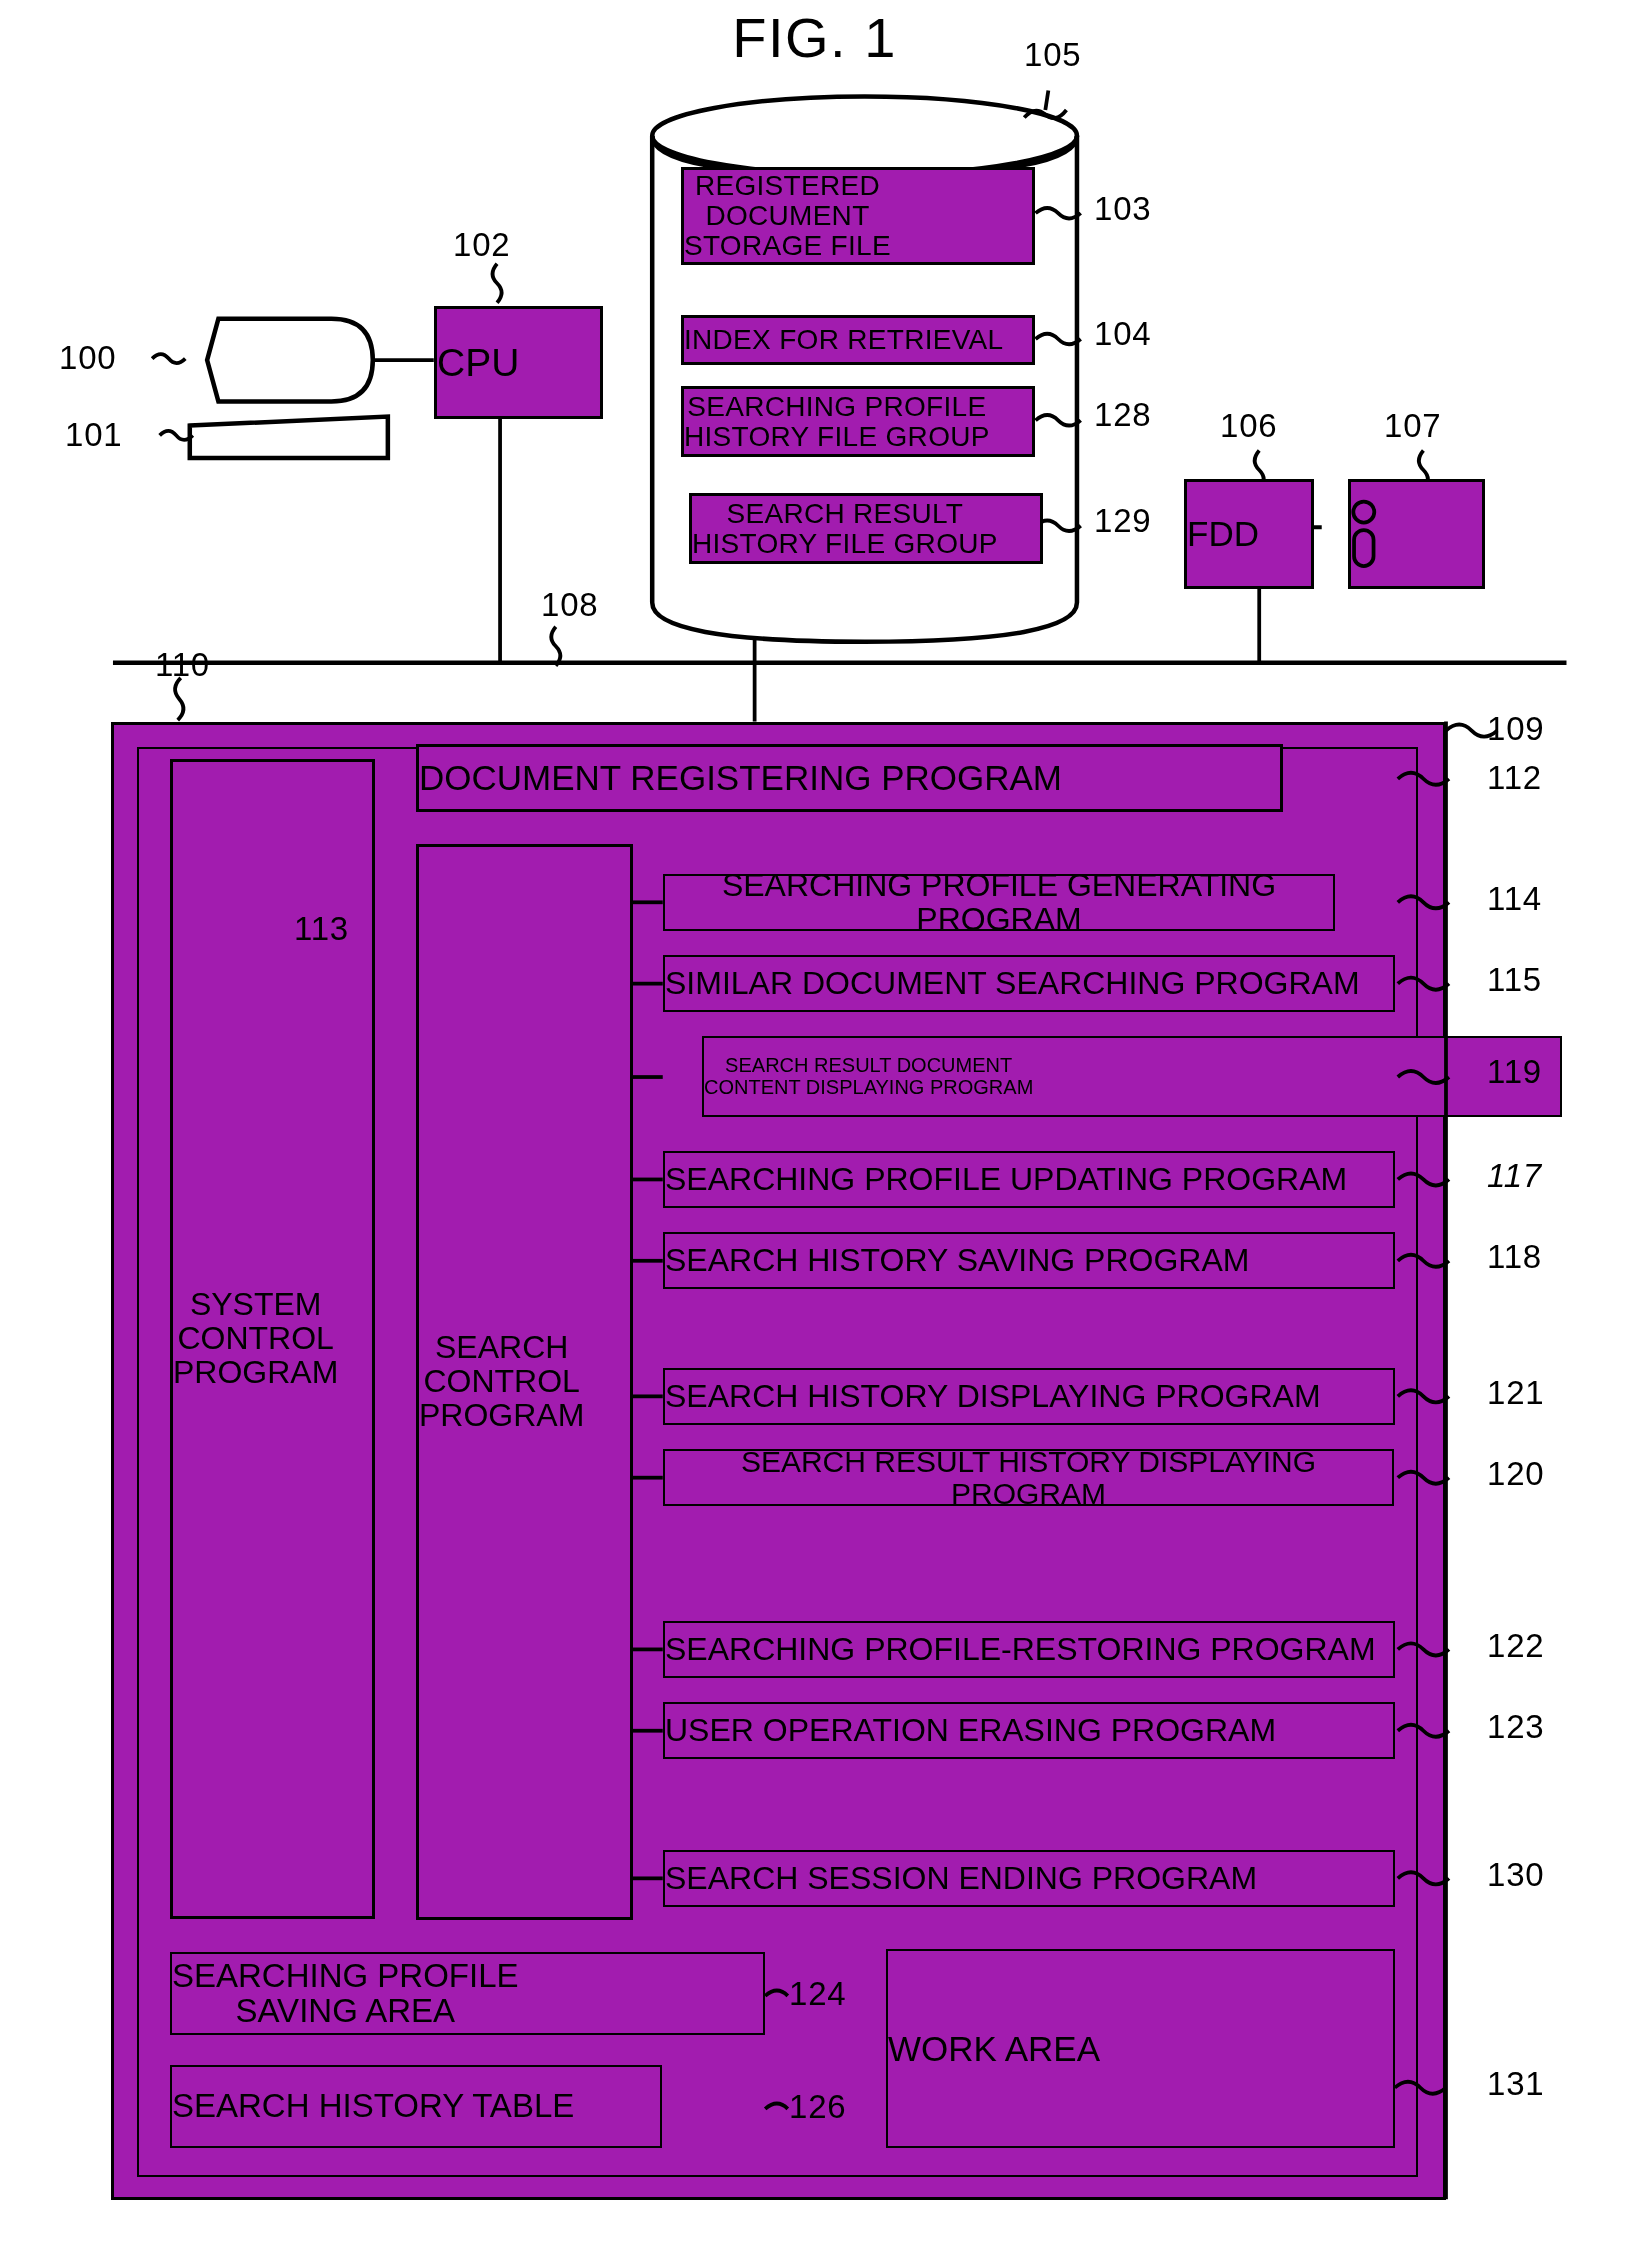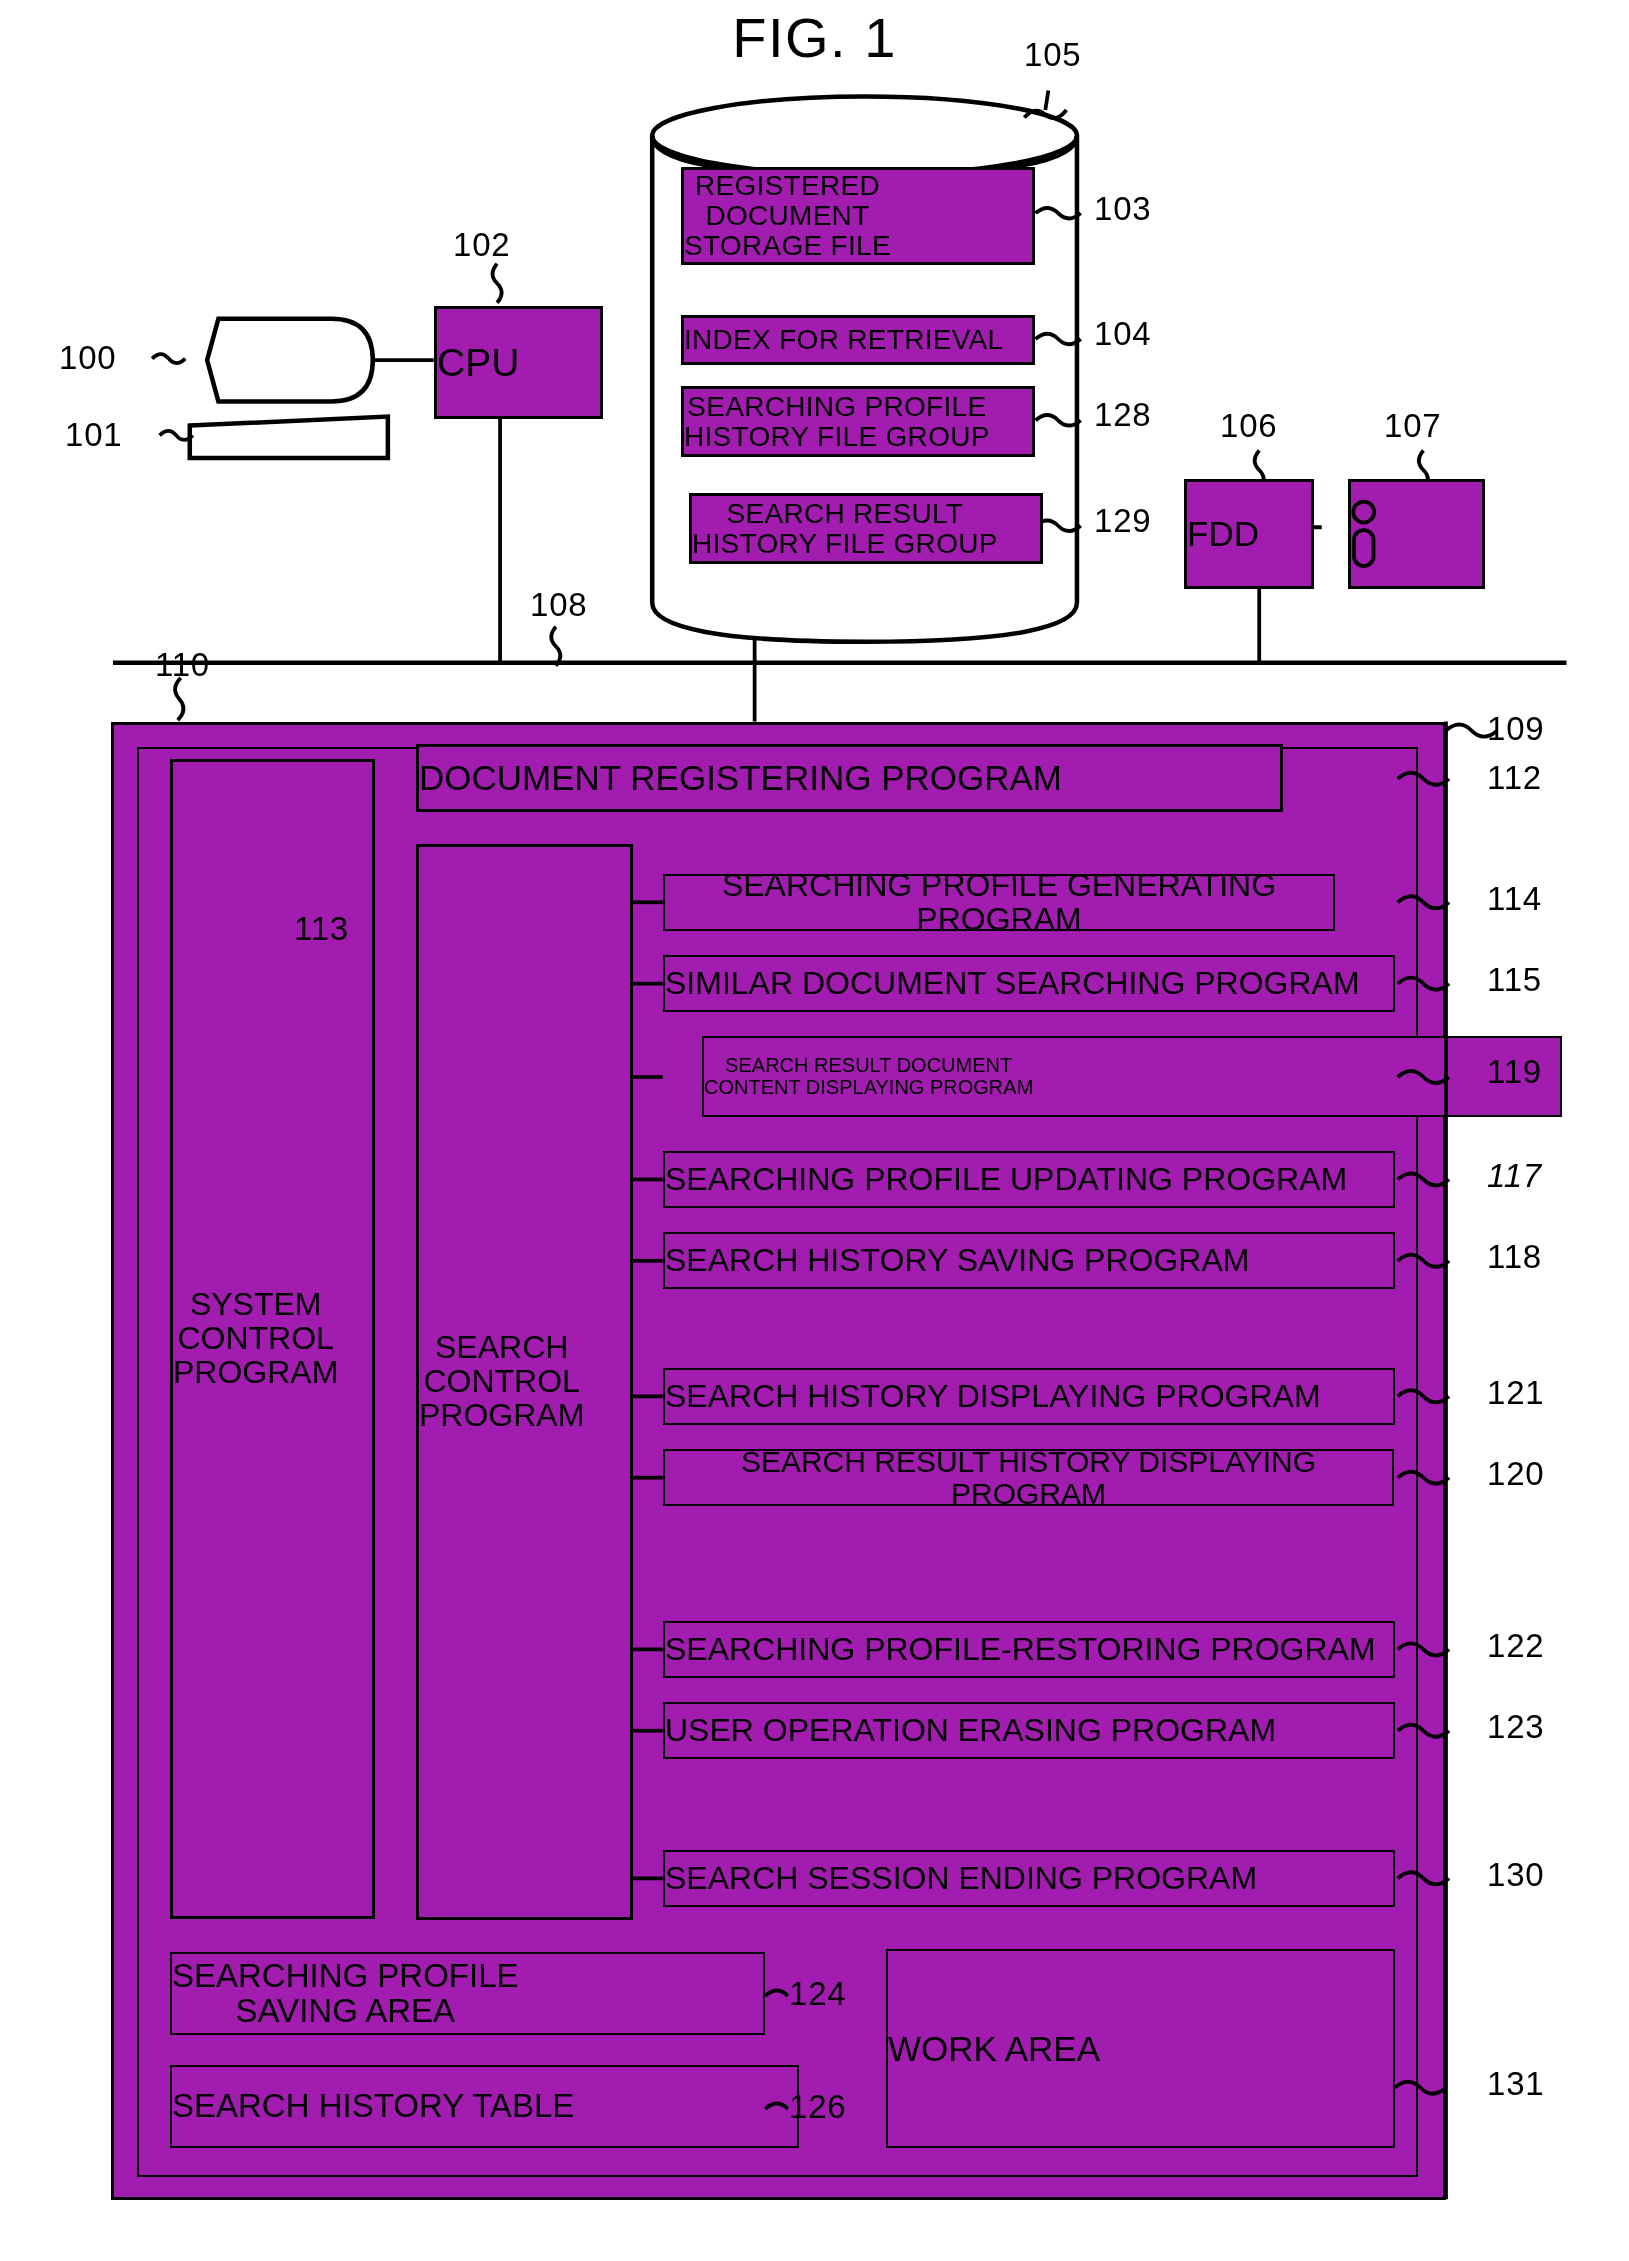--- a/index.html
+++ b/index.html
@@ -158,21 +158,21 @@
     <span style="display:inline-block; width:25.6px;">
       <svg width="25.6" height="72" viewBox="0 0 34 96">
         <circle cx="17" cy="20" r="14" fill="none" stroke="#000" stroke-width="5"></circle>
         <rect x="4" y="44" width="26" height="48" rx="13" fill="none" stroke="#000" stroke-width="5"></rect>
       </svg>
     </span>
   </div>
   <div class="ref" style="left:1220px; top:407px;">106</div>
   <div class="ref" style="left:1384px; top:407px;">107</div>
 
-  <div class="ref" style="left:530px; top:586px;">108</div>
+  <div class="ref" style="left:541px; top:586px;">108</div>
 
   <div class="box" style="left:111px; top:722px; width:1335px; height:1478px;"></div>
   <div class="ref" style="left:1487px; top:710px;">109</div>
 
   <div class="box thin" style="left:137px; top:747px; width:1281px; height:1430px;"></div>
   <div class="ref" style="left:155px; top:646px;">110</div>
 
   <div class="box" style="left:170px; top:759px; width:205px; height:1160px; font-size:32px; white-space:pre-line;">
     <span>SYSTEM
 CONTROL
@@ -241,21 +241,21 @@
     <span>SEARCH SESSION ENDING PROGRAM</span>
   </div>
   <div class="ref" style="left:1487px; top:1856px;">130</div>
 
   <div class="box thin" style="left:170px; top:1952px; width:595px; height:83px; font-size:33px; white-space:pre-line;">
     <span>SEARCHING PROFILE
 SAVING AREA</span>
   </div>
   <div class="ref" style="left:789px; top:1975px;">124</div>
 
-  <div class="box thin" style="left:170px; top:2065px; width:629px; height:83px; font-size:33px;">
+  <div class="box thin" style="left:170px; top:2065px; width:492px; height:83px; font-size:33px;">
     <span>SEARCH HISTORY TABLE</span>
   </div>
   <div class="ref" style="left:789px; top:2088px;">126</div>
 
   <div class="box thin" style="left:886px; top:1949px; width:509px; height:199px; font-size:35px;">
     <span>WORK AREA</span>
   </div>
   <div class="ref" style="left:1487px; top:2065px;">131</div>
 
   <svg class="overlay" viewBox="0 0 2163 3002" width="1629" height="2261">

